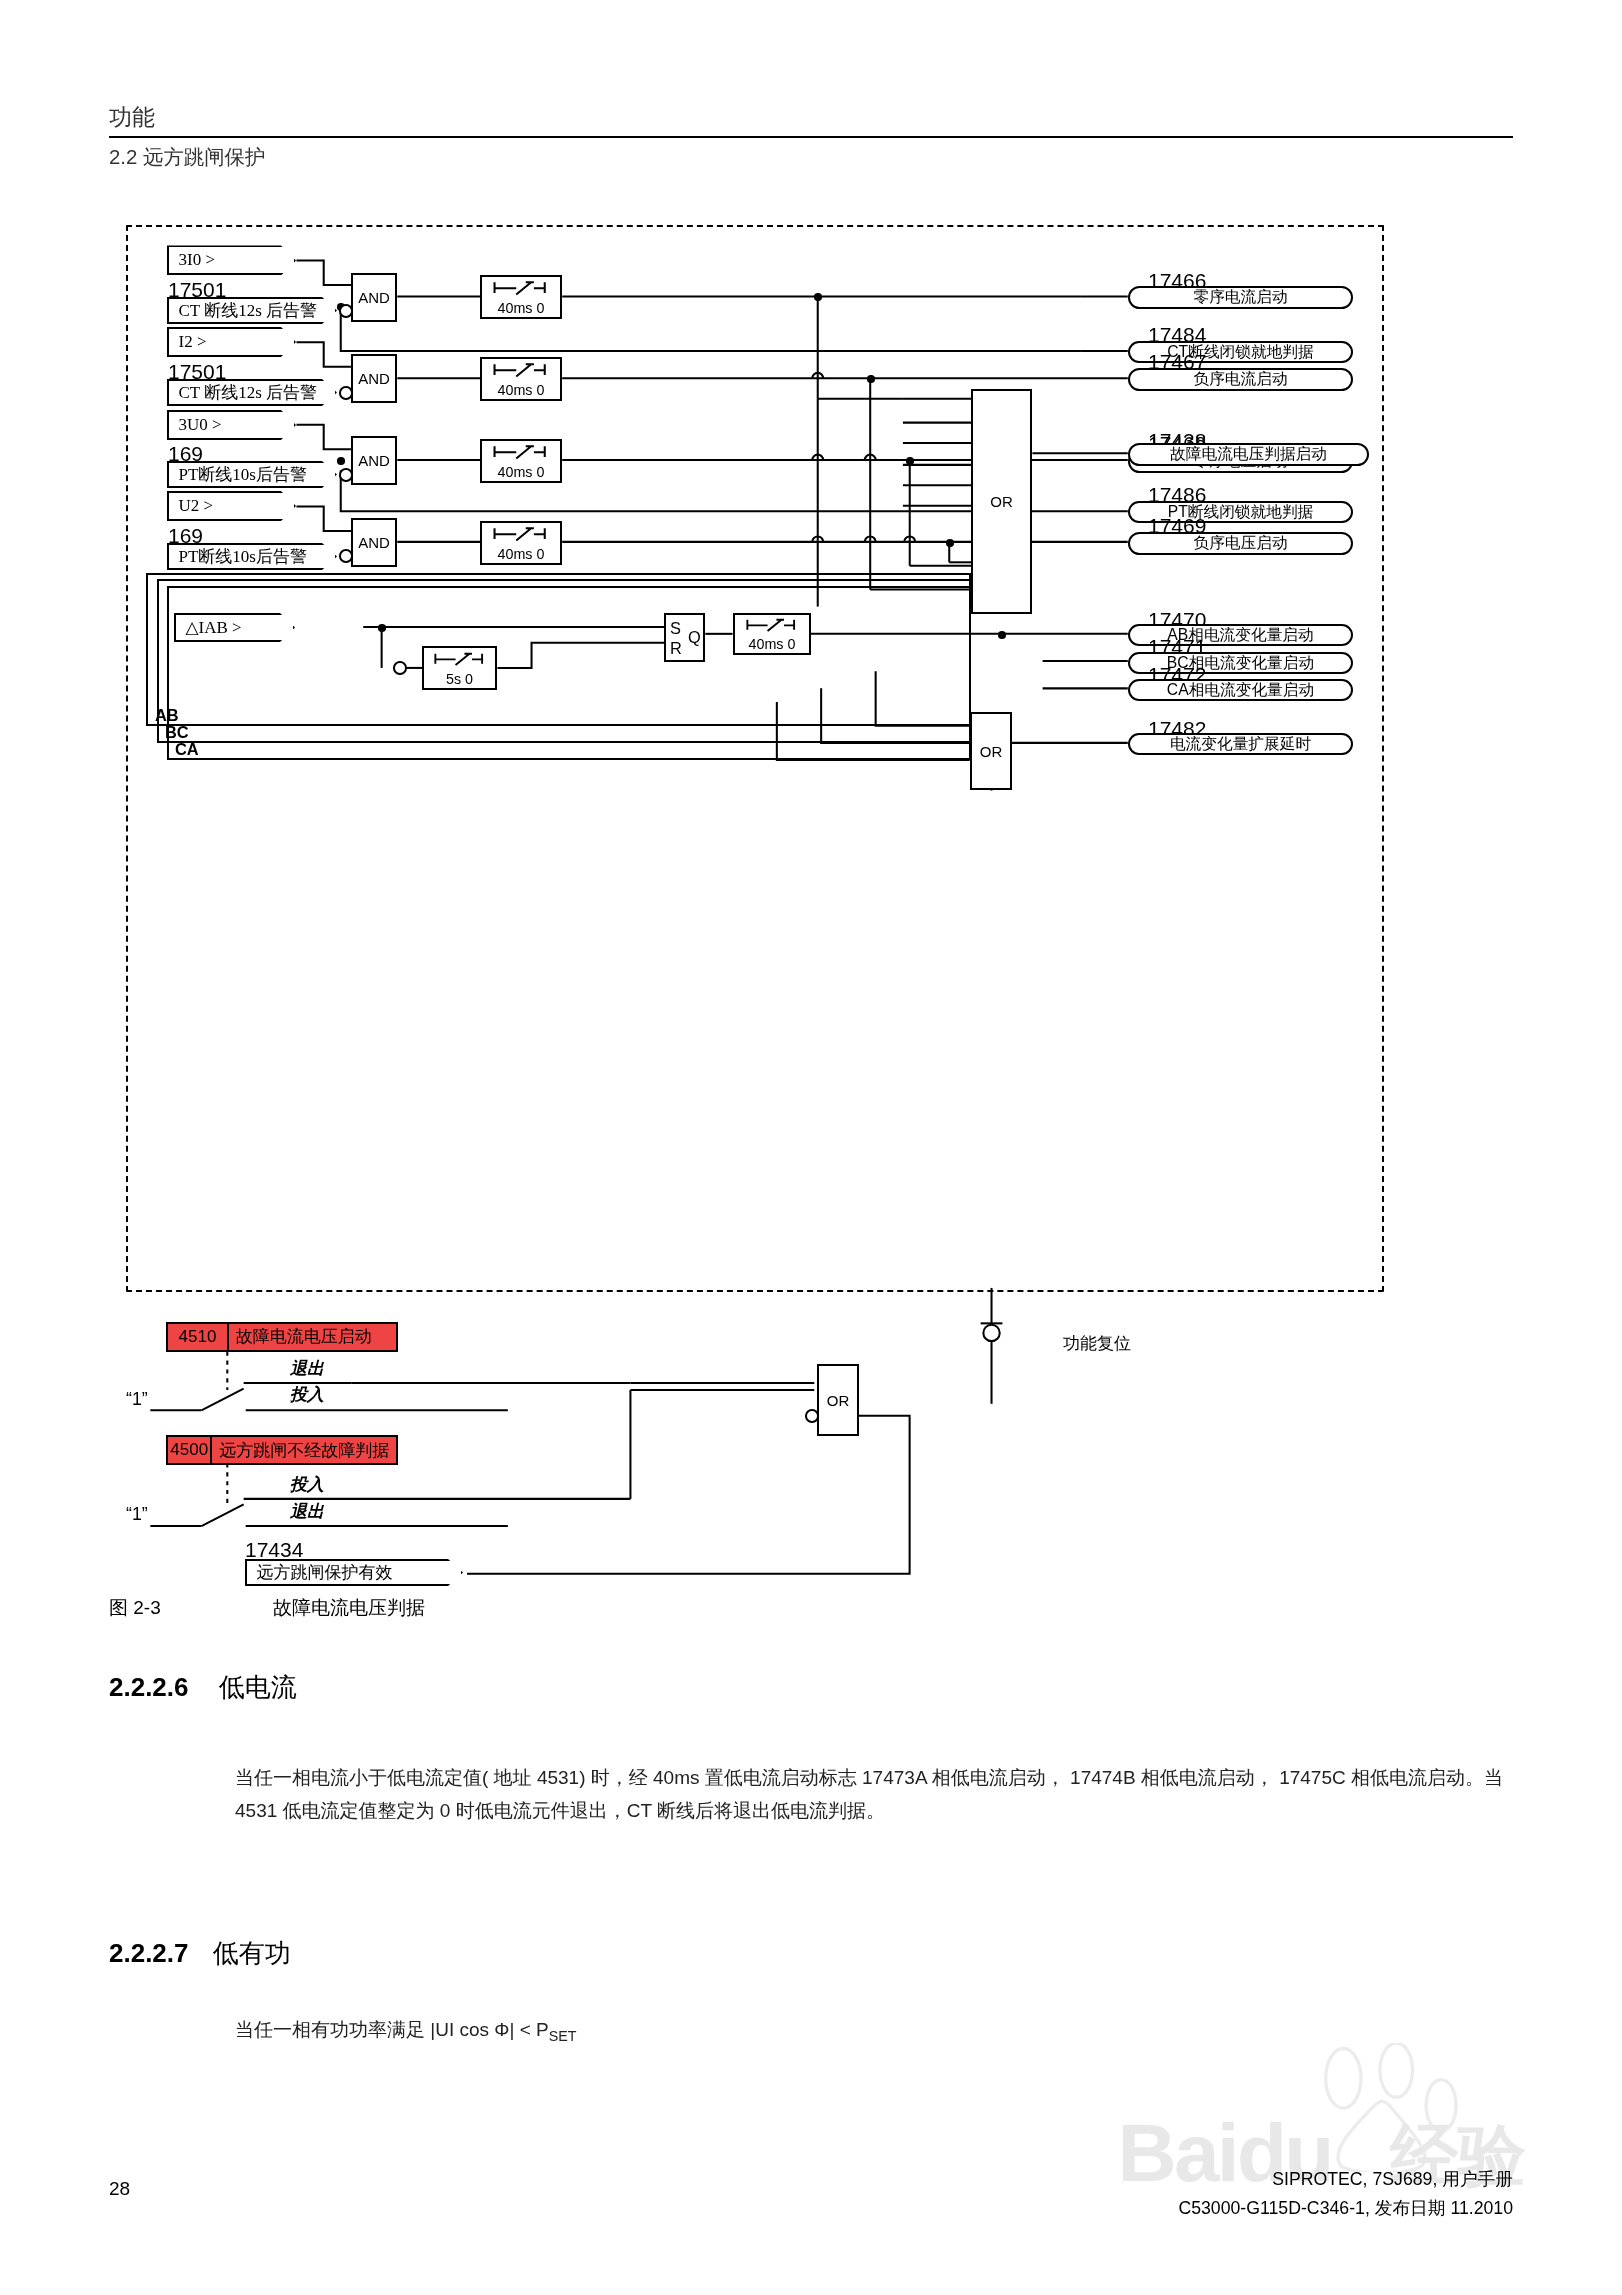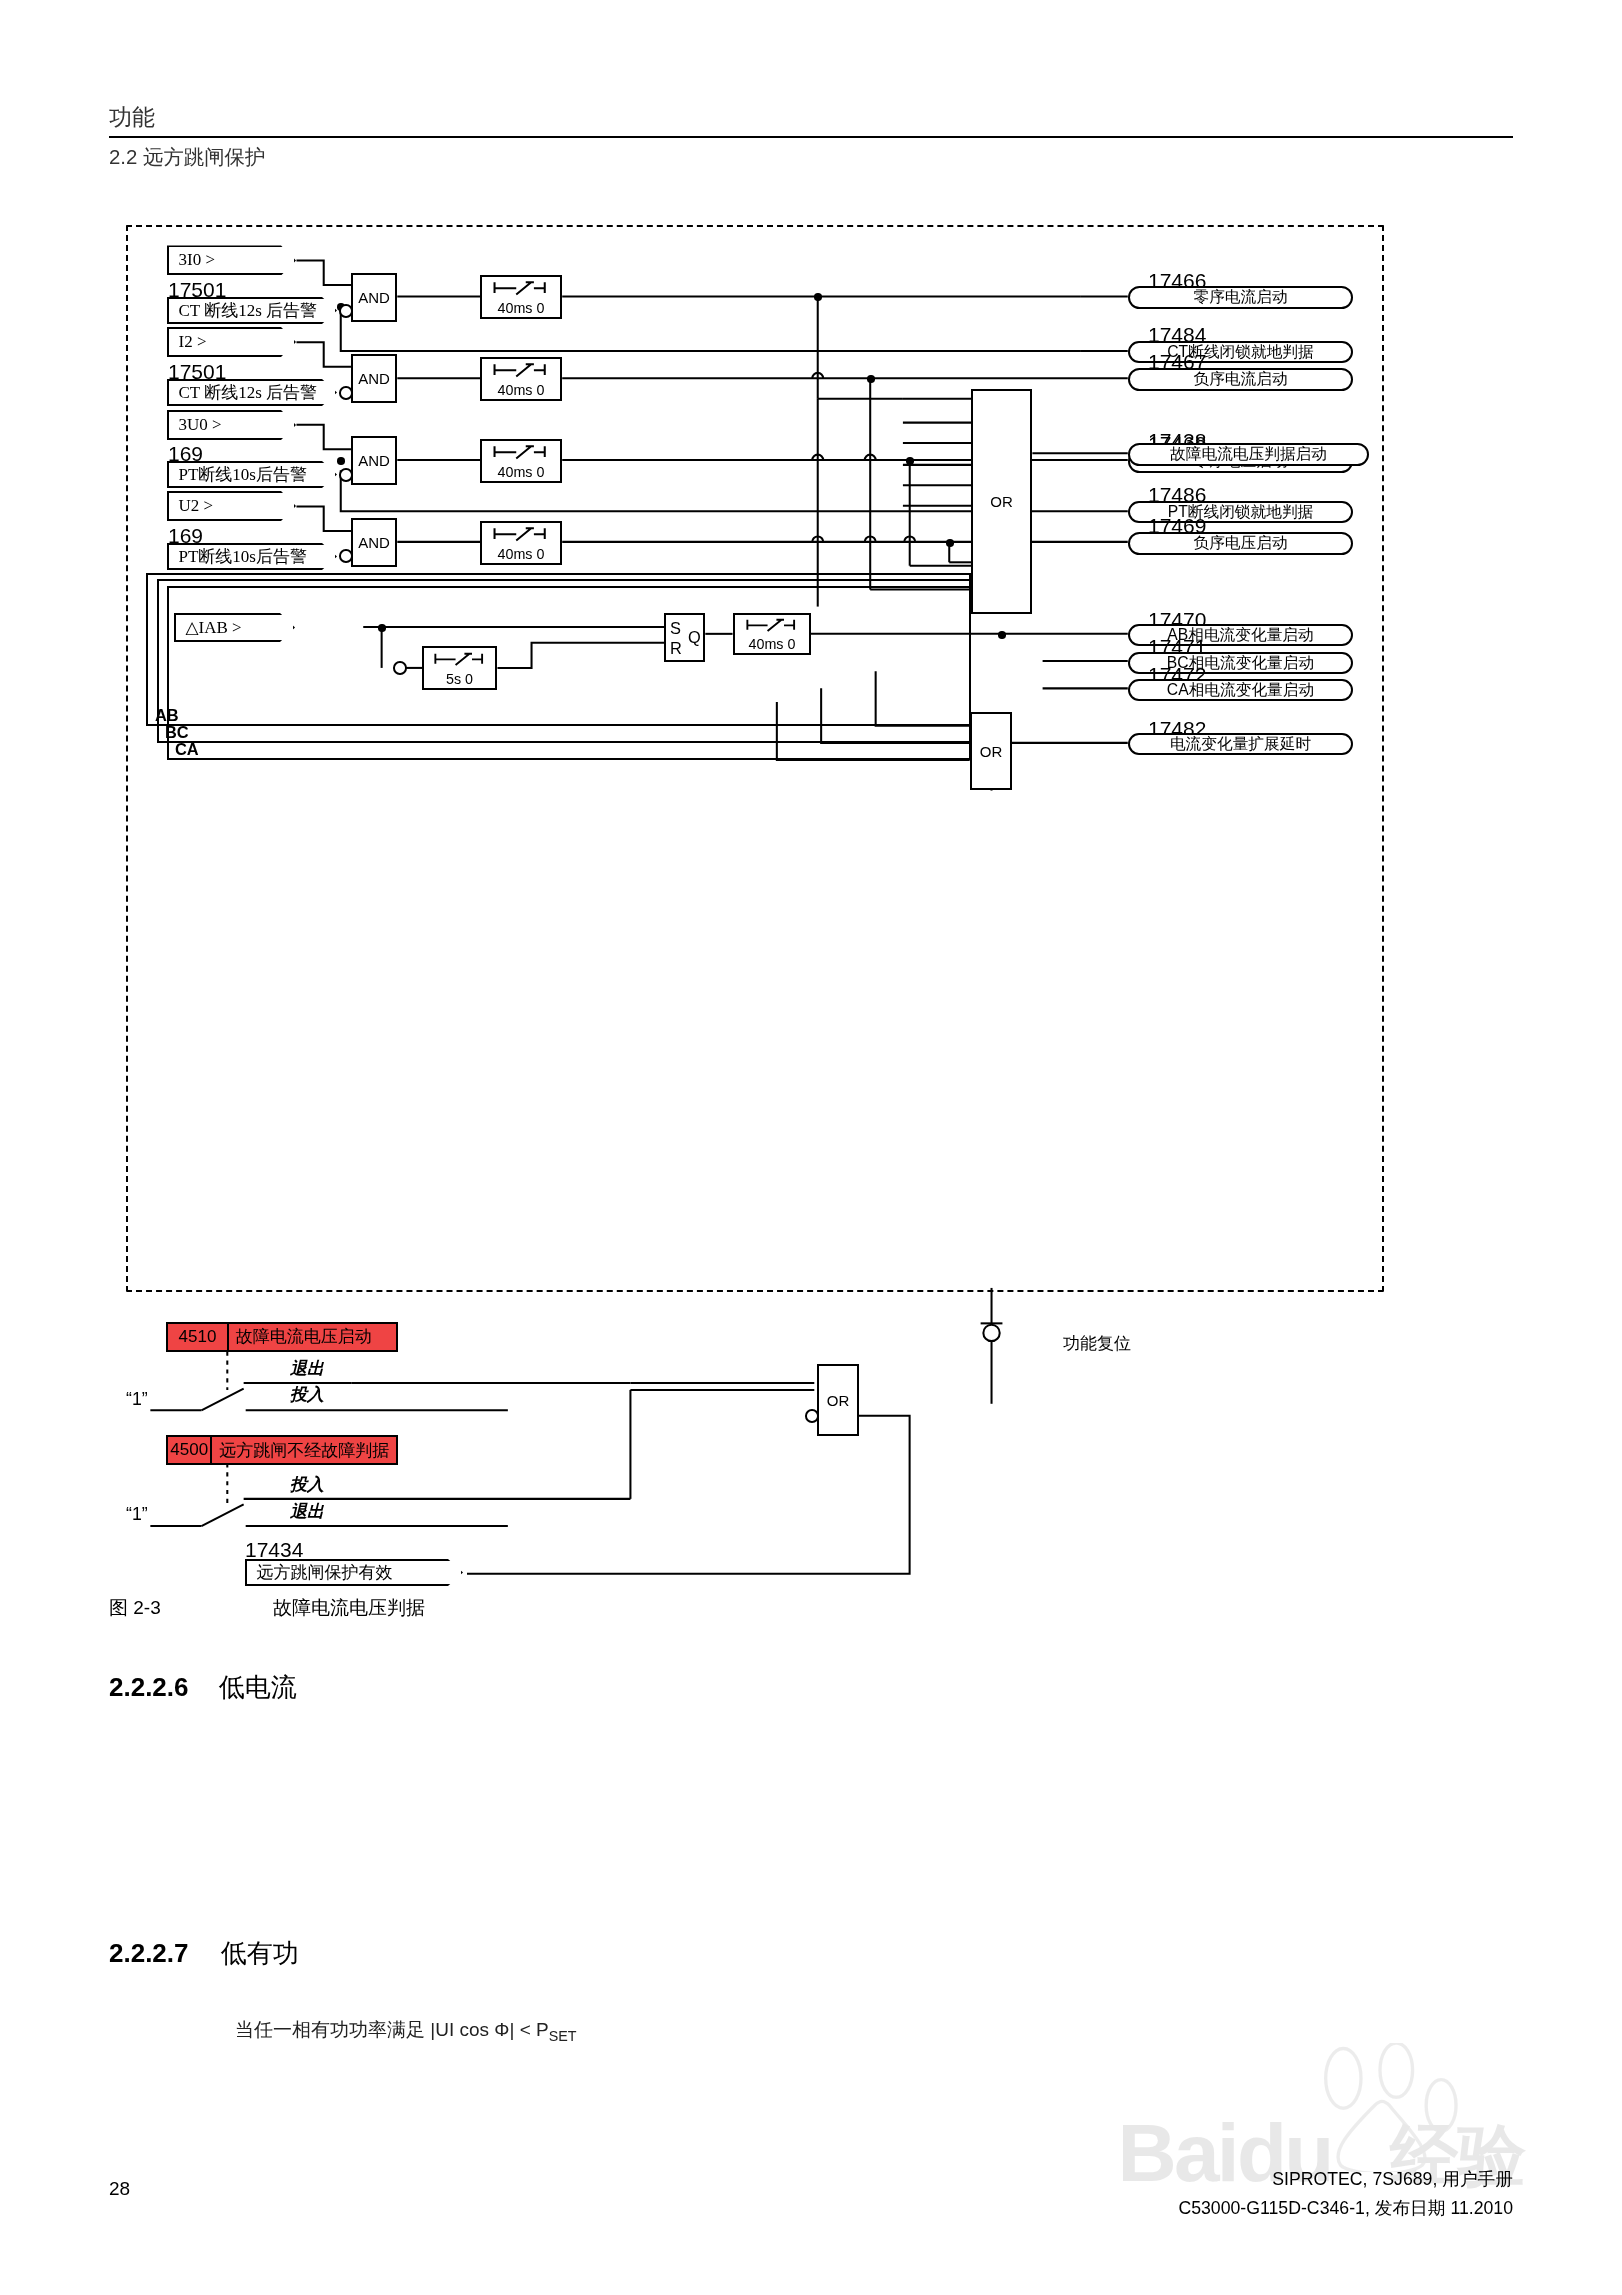--- a/index.html
+++ b/index.html
@@ -425,24 +425,25 @@
     </div>
   </div>
 
   <div id="cap-no">图  2-3</div>
   <div id="cap-tx">故障电流电压判据</div>
 
   <div class="h3" style="left:109px;top:1670px;">
     <span>2.2.2.6</span>
     <span class="t" style="margin-left:23px;">低电流</span>
   </div>
+  <div class="para" style="left:235px;top:1762px;width:1281px;">当任一相电流小于低电流定值( 地址 4531) 时，经 40ms 置低电流启动标志 17473A 相低电流启动， 17474B 相低电流启动， 17475C 相低电流启动。当 4531 低电流定值整定为 0 时低电流元件退出，CT 断线后将退出低电流判据。</div>
 
   <div class="h3" style="left:109px;top:1936px;">
     <span>2.2.2.7</span>
-    <span class="t" style="margin-left:25px;">低有功</span>
+    <span class="t" style="margin-left:17px;">低有功</span>
   </div>
   <div class="para" style="left:235px;top:2014px;width:1281px;">
     <span>当任一相有功功率满足 |UI cos Φ| &lt; P</span><sub style="font-size:14.3px;">SET</sub>
   </div>
 
   <div id="wm">
     <svg class="paw" width="177" height="129" viewBox="0 0 260 190">
       <g fill="none" stroke="#777" stroke-width="5">
         <ellipse cx="62" cy="52" rx="26" ry="44"></ellipse>
         <ellipse cx="140" cy="40" rx="24" ry="40"></ellipse>

